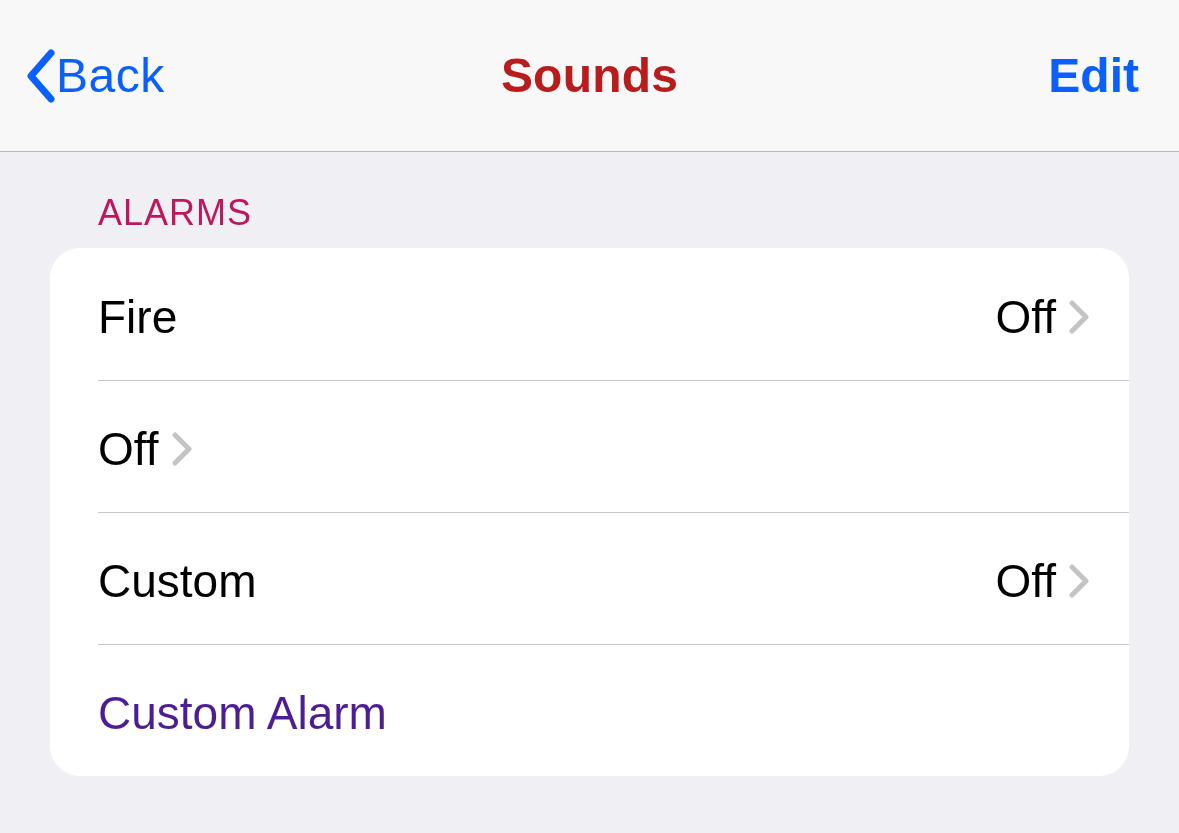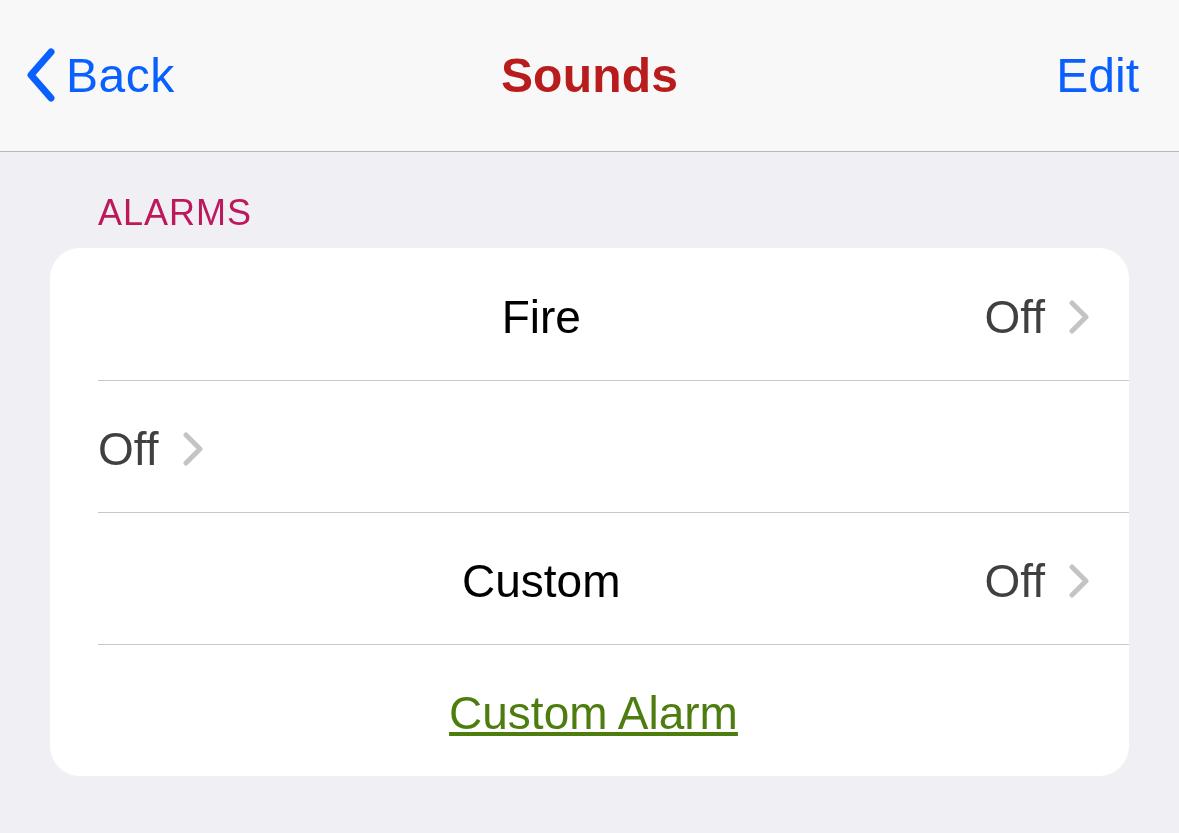--- a/index.html
+++ b/index.html
@@ -19,21 +19,21 @@
     height: 152px;
     background: #f8f8f9;
     border-bottom: 1px solid #b9b9bd;
     display: flex;
     align-items: center;
     justify-content: space-between;
     padding: 0 40px 0 24px;
   }
   .nav-left {
     display: flex;
-    gap: 10px;
+    align-items: center;
     cursor: pointer;
   }
   .nav-left .back-label {
     font-size: 48px;
     color: #0a60ff;
     font-weight: 400;
     letter-spacing: 0.5px;
   }
   .chevron-left {
     width: 32px;
@@ -44,21 +44,21 @@
     left: 50%;
     transform: translateX(-50%);
     font-size: 48px;
     font-weight: 600;
     color: #b91c1c;
     letter-spacing: 0.2px;
   }
   .nav-right {
     font-size: 48px;
     color: #0a60ff;
-    font-weight: 400;
+    font-weight: 700;
     cursor: pointer;
   }
 
   
   .content {
     padding: 0 50px;
   }
   .section-header {
     padding: 40px 0 14px 48px;
     font-size: 36px;
@@ -70,50 +70,48 @@
     border-radius: 30px;
     overflow: hidden;
   }
   .list-row {
     display: flex;
     align-items: center;
     padding: 5px 40px 0 48px;
     height: 132px;
     cursor: pointer;
     position: relative;
-    text-align: center;
   }
   .list-row + .list-row::before {
     content: "";
     position: absolute;
     top: 0;
     left: 48px;
     right: 0;
     height: 1px;
     background: #c7c7cb;
   }
   .row-label {
     flex: 1;
     font-size: 46px;
     color: #000;
     font-weight: 400;
   }
   .row-value {
     font-size: 46px;
-    color: #404040;
-    margin-right: 24px;
+    color: #000000;
+    margin-right: 13px;
   }
   .chevron-right {
     width: 20px;
     height: 34px;
     flex-shrink: 0;
   }
   .row-action .row-label {
-    color: #4d7c0f;
-    text-decoration: underline;
+    color: #4c1d95;
   }
 </style>
 </head>
 <body>
 
 <div class="navbar">
   <div class="nav-left">
     <svg class="chevron-left" viewBox="0 0 32 54">
       <polyline points="27,4 7,27 27,50" fill="none" stroke="#0a60ff" stroke-width="7" stroke-linecap="round" stroke-linejoin="round"></polyline>
     </svg>

